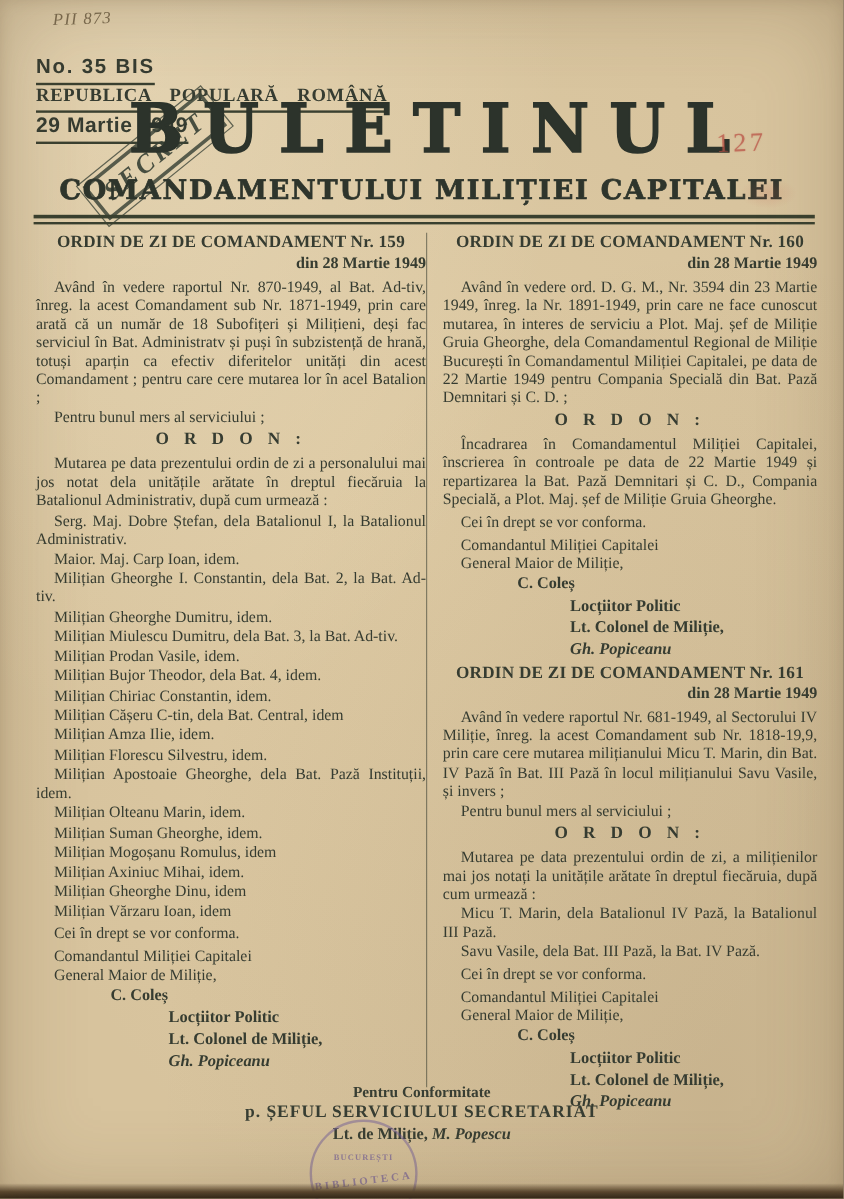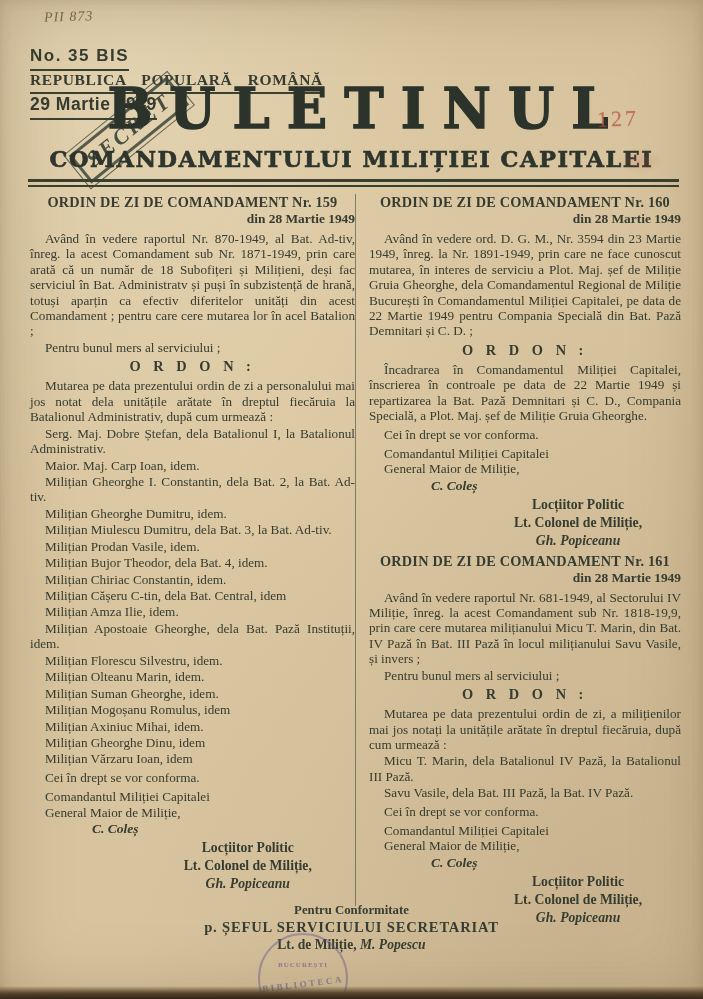--- a/index.html
+++ b/index.html
@@ -46,22 +46,22 @@
   .columns{position:absolute;top:194px;left:30px;right:22px;height:712px;display:flex;}
   .col{box-sizing:border-box;}
   .col-left{width:326px;border-right:1px solid rgba(55,60,48,.55);}
   .col-right{flex:1;padding-left:13px;}
   .order-heading{margin:0;font-size:14.3px;font-weight:700;text-align:center;line-height:1.18;letter-spacing:.2px;}
   .order-date{font-weight:700;text-align:right;font-size:13.4px;margin:0 0 4px;}
   .para{margin:0 0 1px;font-size:13.2px;line-height:1.17;text-indent:15px;text-align:justify;}
   .ordon{text-align:center;font-weight:700;font-size:14.4px;letter-spacing:4.5px;margin:3px 0;}
   .closing-line{margin:0;font-size:13.2px;line-height:1.2;text-indent:15px;text-align:left;}
   .order-closing p:first-child{margin-top:3px;margin-bottom:3px;}
-  .commander-name{font-weight:700;font-style:italic;font-size:13.5px;margin:1px 0 2px 62px;}
-  .deputy-block{width:66%;margin-left:auto;text-align:center;font-weight:700;font-size:13.7px;line-height:1.3;}
+  .commander-name{font-weight:700;font-size:13.5px;margin:1px 0 2px 62px;}
+  .deputy-block{width:66%;margin-left:auto;font-weight:700;font-size:13.7px;line-height:1.3;}
   .deputy-line{margin:0;}
   .deputy-name{font-style:italic;}
   .order + .order{margin-top:3px;}
   
   .footer{position:absolute;top:903px;left:0;width:100%;text-align:center;color:#383e33;}
   .footer-line1{font-weight:700;font-size:12.8px;}
   .footer-line2{font-weight:700;font-size:14.6px;letter-spacing:.8px;margin-top:1px;}
   .footer-line3{font-size:13.6px;font-weight:700;margin-top:1px;}
   .footer-line3 .sig-name{font-style:italic;}
   .library-stamp{position:absolute;left:258px;top:933px;width:86px;height:86px;border-radius:50%;
@@ -110,22 +110,22 @@
             <p class="para">Serg. Maj. Dobre Ștefan, dela Batalionul I, la Batalionul Administrativ.</p>
             <p class="para">Maior. Maj. Carp Ioan, idem.</p>
             <p class="para">Milițian Gheorghe I. Constantin, dela Bat. 2, la Bat. Ad-tiv.</p>
             <p class="para">Milițian Gheorghe Dumitru, idem.</p>
             <p class="para">Milițian Miulescu Dumitru, dela Bat. 3, la Bat. Ad-tiv.</p>
             <p class="para">Milițian Prodan Vasile, idem.</p>
             <p class="para">Milițian Bujor Theodor, dela Bat. 4, idem.</p>
             <p class="para">Milițian Chiriac Constantin, idem.</p>
             <p class="para">Milițian Cășeru C-tin, dela Bat. Central, idem</p>
             <p class="para">Milițian Amza Ilie, idem.</p>
+            <p class="para">Milițian Florescu Silvestru, idem.</p>
             <p class="para">Milițian Apostoaie Gheorghe, dela Bat. Pază Instituții, idem.</p>
-            <p class="para">Milițian Florescu Silvestru, idem.</p>
             <p class="para">Milițian Olteanu Marin, idem.</p>
             <p class="para">Milițian Suman Gheorghe, idem.</p>
             <p class="para">Milițian Mogoșanu Romulus, idem</p>
             <p class="para">Milițian Axiniuc Mihai, idem.</p>
             <p class="para">Milițian Gheorghe Dinu, idem</p>
             <p class="para">Milițian Vărzaru Ioan, idem</p>
           </div>
         <div class="order-closing">
             <p class="closing-line">Cei în drept se vor conforma.</p>
             <p class="closing-line">Comandantul Miliției Capitalei</p>

